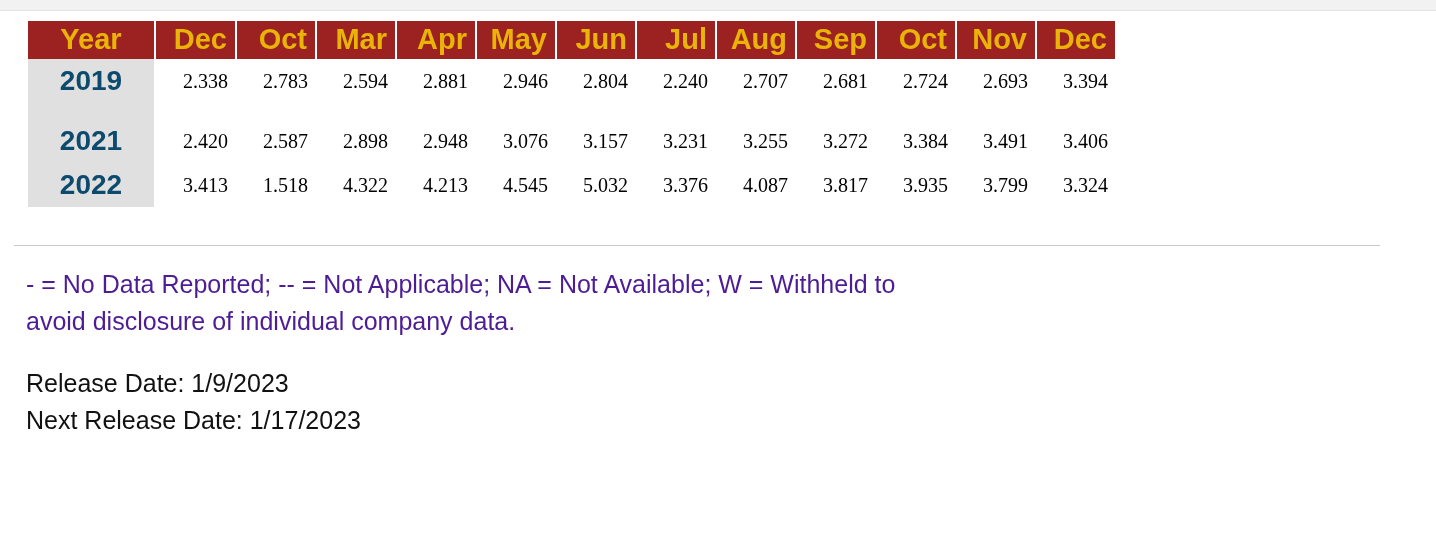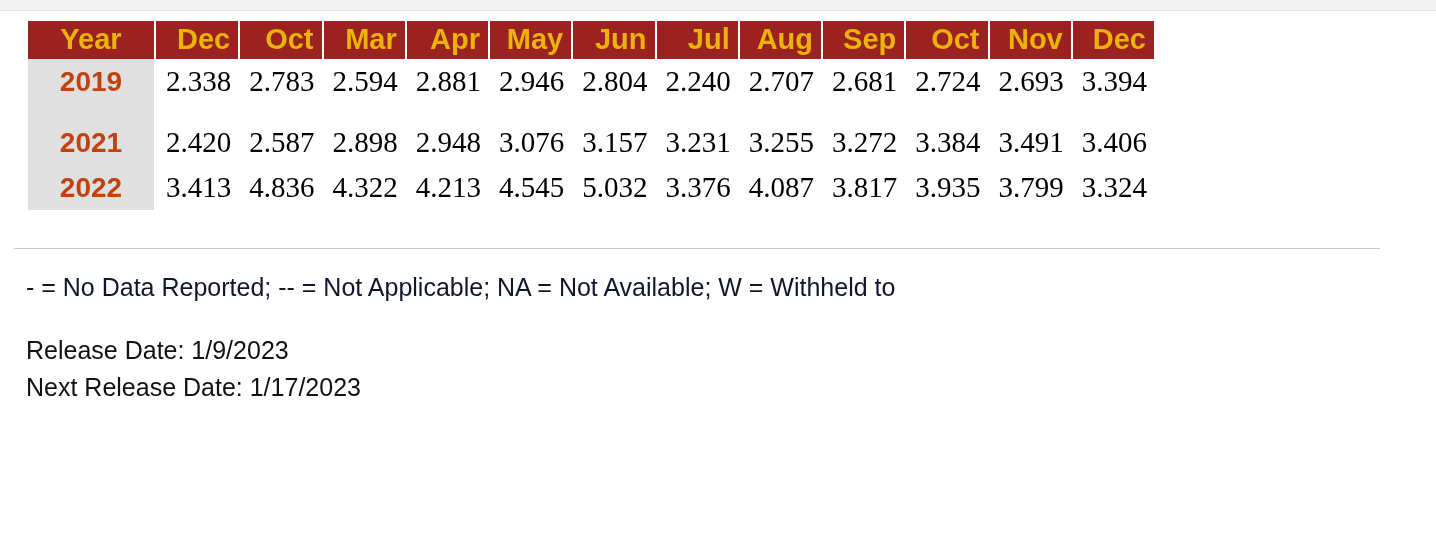--- a/index.html
+++ b/index.html
@@ -37,33 +37,33 @@
     padding: 2px 8px 4px 8px;
     border-right: 2px solid #ffffff;
     line-height: 1.12;
   }
   table.data thead th.year-head {
     text-align: center;
     min-width: 110px;
   }
   table.data tbody th.yearcell {
     background: #e0e0e0;
-    color: #c2410c;
+    color: #0c4a6e;
     font-family: "Liberation Sans", sans-serif;
     font-weight: bold;
     font-size: 28px;
     text-align: center;
     padding: 6px 12px 6px 12px;
     border-right: 2px solid #ffffff;
     white-space: nowrap;
   }
   table.data tbody td {
-    font-size: 29px;
+    font-size: 20px;
     text-align: right;
-    padding: 6px 8px 6px 10px;
+    padding: 6px 8px 6px 27px;
     white-space: nowrap;
   }
   table.data tbody tr.spacer td,
   table.data tbody tr.spacer th {
     height: 16px;
     padding: 0;
     font-size: 0;
     line-height: 0;
   }
   table.data tbody tr.spacer th.yearcell {
@@ -72,21 +72,21 @@
   .rule {
     border: none;
     border-top: 1px solid #c9c9c9;
     margin: 38px 56px 0 14px;
   }
   .footnotes {
     font-family: "Liberation Sans", sans-serif;
     font-size: 25px;
     line-height: 1.45;
     margin: 20px 60px 0 26px;
-    color: #0f172a;
+    color: #4c1d95;
   }
   .release {
     font-family: "Liberation Sans", sans-serif;
     font-size: 25px;
     line-height: 1.48;
     margin: 26px 13px 0 26px;
     color: #111111;
   }
   .release div { white-space: nowrap; }
 </style>
@@ -146,39 +146,40 @@
         <td>3.231</td>
         <td>3.255</td>
         <td>3.272</td>
         <td>3.384</td>
         <td>3.491</td>
         <td>3.406</td>
       </tr>
       <tr>
         <th class="yearcell">2022</th>
         <td>3.413</td>
-        <td>4.836</td>
+        <td>1.518</td>
         <td>4.322</td>
         <td>4.213</td>
         <td>4.545</td>
         <td>5.032</td>
         <td>3.376</td>
         <td>4.087</td>
         <td>3.817</td>
         <td>3.935</td>
         <td>3.799</td>
         <td>3.324</td>
       </tr>
     </tbody>
   </table>
 
   <hr class="rule">
 
   <div class="footnotes">
     <div>- = No Data Reported;  -- = Not Applicable;  NA = Not Available;  W = Withheld to</div>
+    <div>avoid disclosure of individual company data.</div>
   </div>
 
   <div class="release">
     <div>Release Date: 1/9/2023</div>
     <div>Next Release Date: 1/17/2023</div>
   </div>
 
 </div>
 
 </body></html>

